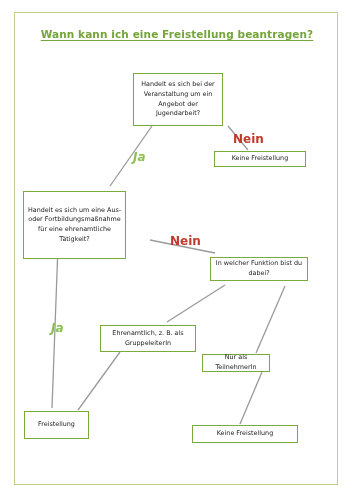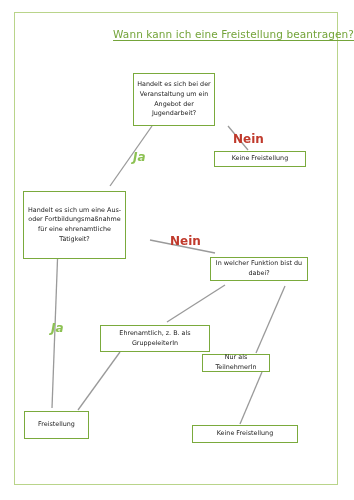--- a/index.html
+++ b/index.html
@@ -25,23 +25,23 @@
     height: 473px;
     border: 1px solid #b9d48a;
     box-sizing: border-box;
     pointer-events: none;
   }
   #title {
     position: absolute;
     left: 0;
     top: 28px;
     width: 354px;
-    text-align: right;
+    text-align: center;
     font-size: 10.5px;
-    font-weight: normal;
+    font-weight: bold;
     color: #74a43a;
     text-decoration: underline;
     text-underline-offset: 2px;
     letter-spacing: 0.1px;
   }
   .node {
     position: absolute;
     box-sizing: border-box;
     border: 1.4px solid #7aaa3c;
     background: #ffffff;
@@ -90,29 +90,29 @@
     <line x1="152" y1="126" x2="110" y2="186"></line>
     <line x1="228" y1="126" x2="248" y2="150"></line>
     <line x1="150" y1="240" x2="215" y2="253"></line>
     <line x1="58" y1="246" x2="52" y2="408"></line>
     <line x1="225" y1="285" x2="167" y2="322"></line>
     <line x1="285" y1="286" x2="256" y2="353"></line>
     <line x1="120" y1="352" x2="78" y2="410"></line>
     <line x1="262" y1="372" x2="240" y2="424"></line>
   </svg>
 
-  <div class="node" style="left:133px; top:73px; width:82px; height:53px;">Handelt es sich bei der Veranstaltung um ein Angebot der Jugendarbeit?</div>
+  <div class="node" style="left:133px; top:73px; width:90px; height:53px;">Handelt es sich bei der Veranstaltung um ein Angebot der Jugendarbeit?</div>
 
   <div class="node" style="left:214px; top:151px; width:92px; height:16px;">Keine Freistellung</div>
 
   <div class="node" style="left:23px; top:191px; width:103px; height:68px;">Handelt es sich um eine Aus- oder Fortbildungsmaßnahme für eine ehrenamtliche Tätigkeit?</div>
 
   <div class="node" style="left:210px; top:257px; width:98px; height:24px;">In welcher Funktion bist du dabei?</div>
 
-  <div class="node" style="left:100px; top:325px; width:110px; height:27px;">Ehrenamtlich, z. B. als GruppeleiterIn</div>
+  <div class="node" style="left:100px; top:325px; width:96px; height:27px;">Ehrenamtlich, z. B. als GruppeleiterIn</div>
 
   <div class="node" style="left:202px; top:354px; width:68px; height:18px;">Nur als TeilnehmerIn</div>
 
   <div class="node" style="left:24px; top:411px; width:65px; height:28px;">Freistellung</div>
 
   <div class="node" style="left:192px; top:425px; width:106px; height:18px;">Keine Freistellung</div>
 
   <div class="edge-label label-ja" style="left:133px; top:150px;">Ja</div>
 
   <div class="edge-label label-nein" style="left:233px; top:132px;">Nein</div>

